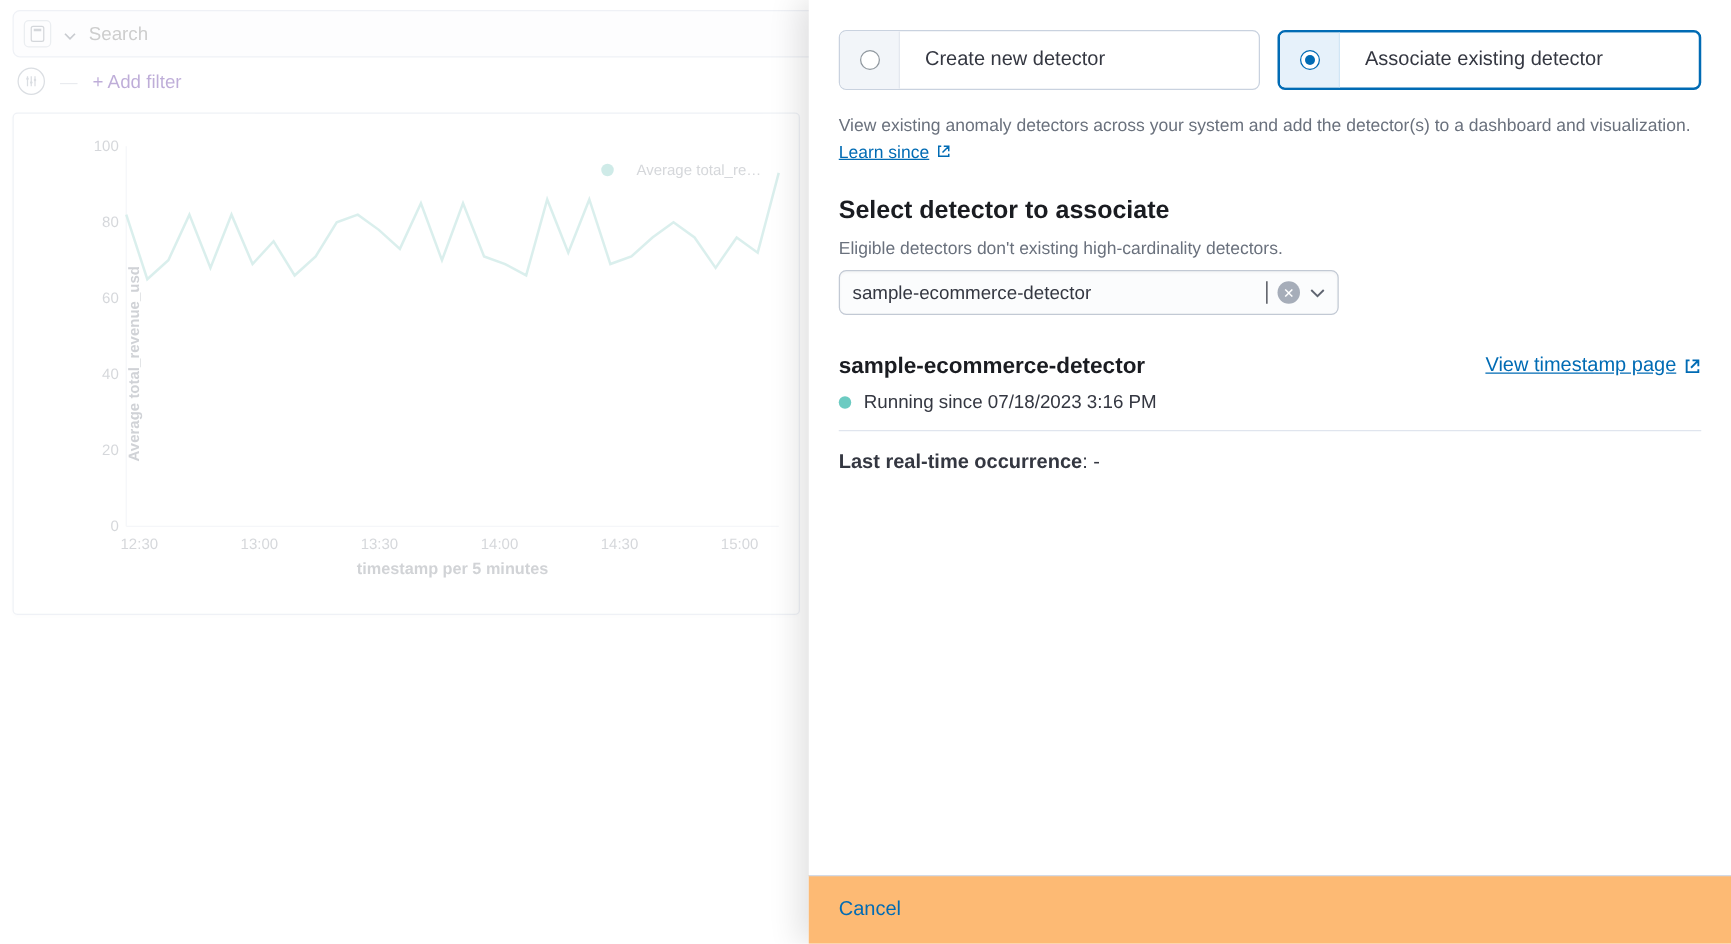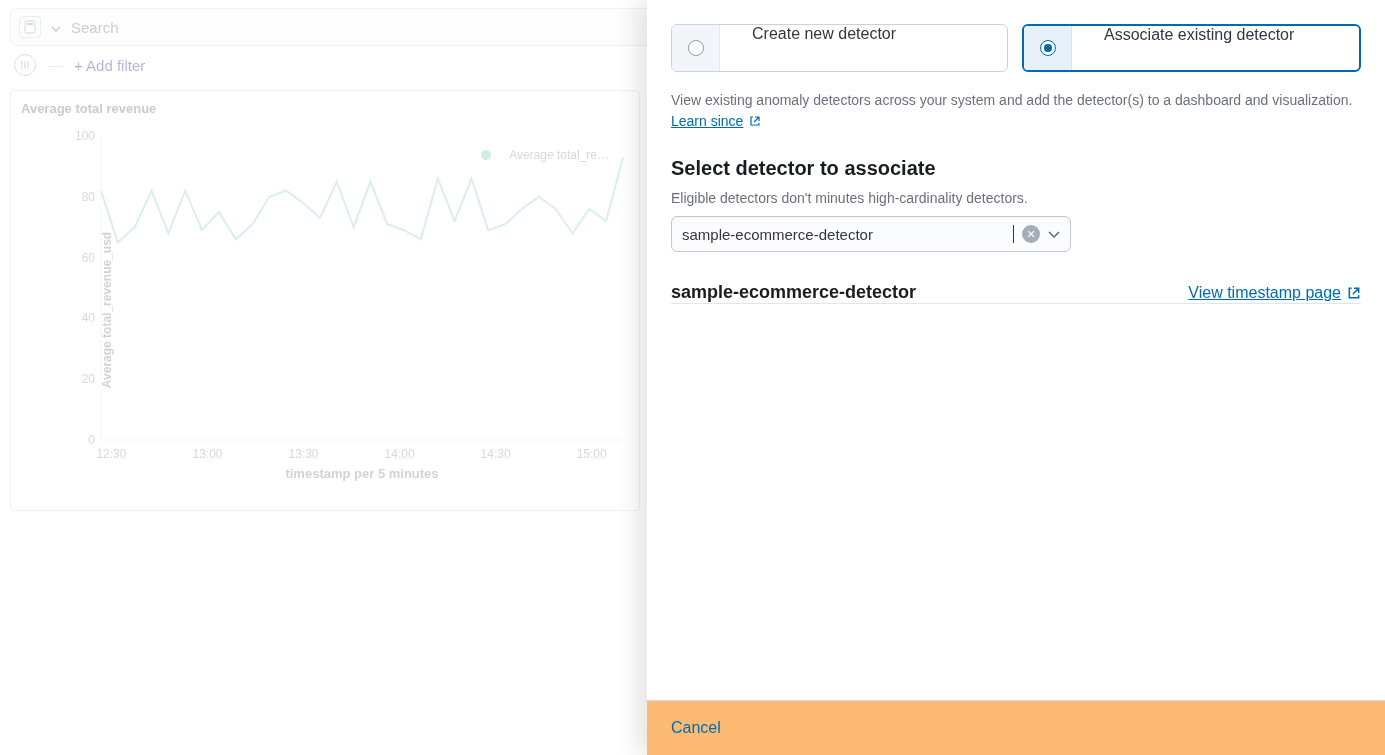--- a/index.html
+++ b/index.html
@@ -81,21 +81,21 @@
   .fly-head{
     padding:20px 24px 18px 24px;
     border-bottom:1px solid #d3dae6;
     display:flex;align-items:flex-start;justify-content:space-between;
   }
   .fly-title{font-size:27px;font-weight:600;color:#1a1c21;}
   .close-x{color:#343741;font-size:18px;line-height:1;cursor:pointer;background:none;border:none;}
   .fly-body{padding:24px;flex:1;overflow:auto;}
   .radio-row{display:flex;gap:14px;margin-bottom:18px;}
   .radio-card{
-    flex:1;display:flex;align-items:flex-start;gap:12px;
+    flex:1;display:flex;align-items:center;gap:0;
     border:1px solid #c9d2df;border-radius:6px;height:48px;overflow:hidden;
     cursor:pointer;
   }
   .radio-card.selected{border:2px solid #006bb4;}
   .radio-well{
     width:48px;height:100%;background:#f2f5f9;border-right:1px solid #e4e8ef;
     display:flex;align-items:center;justify-content:center;
   }
   .radio-card.selected .radio-well{background:#e6f1fa;border-right-color:#d1e6f5;}
   .radio-dot{
@@ -163,21 +163,20 @@
           <circle cx="2" cy="3" r="1" fill="#9aa3b0"></circle>
           <circle cx="5" cy="6" r="1" fill="#9aa3b0"></circle>
           <circle cx="8" cy="4" r="1" fill="#9aa3b0"></circle>
         </svg>
     </span>
     <span class="filter-dash">—</span>
     <span class="add-filter">+ Add filter</span>
   </div>
 
   <div class="panel">
-    <div class="panel-title">Average total revenue</div>
     <div class="chart-wrap">
       <div class="legend">
         <span class="legend-dot"></span>
         <span>Average total_re…</span>
       </div>
       <div class="ylabel">Average total_revenue_usd</div>
       <svg class="chart" id="chart-svg" width="560" height="360">
           <line class="grid" x1="28" x2="28" y1="314" y2="314"></line>
           <text class="y-tick" x="22" y="318">0</text>
           <line class="grid" x1="28" x2="28" y1="253.2" y2="253.2"></line>
@@ -227,21 +226,21 @@
 
     <p class="hint">View existing anomaly detectors across your system and add the detector(s) to a dashboard and visualization.</p>
     <a class="learn" href="#">
       <span>Learn since</span>
       <svg class="ext-icon" viewBox="0 0 12 12">
           <path d="M4 2H2v8h8V8M6 2h4v4M10 2L5 7" stroke="#006bb4" stroke-width="1.2" fill="none"></path>
         </svg>
     </a>
 
     <h2 class="section-h">Select detector to associate</h2>
-    <p class="sub">Eligible detectors don't minutes high-cardinality detectors.</p>
+    <p class="sub">Eligible detectors don't existing high-cardinality detectors.</p>
 
     <div class="combo">
       <span class="combo-text">sample-ecommerce-detector</span>
       <span class="cursor"></span>
       <button class="clear-btn">✕</button>
       <span class="drop-chev">
         <svg width="12" height="8" viewBox="0 0 12 8">
             <path d="M1 1l5 5 5-5" stroke="#5f6571" stroke-width="1.5" fill="none"></path>
           </svg>
       </span>
@@ -249,20 +248,27 @@
 
     <div class="det-head">
       <div class="det-name">sample-ecommerce-detector</div>
       <a class="view-link" href="#">
         <span>View timestamp page</span>
         <svg width="14" height="14" viewBox="0 0 12 12">
             <path d="M4 2H2v8h8V8M6 2h4v4M10 2L5 7" stroke="#006bb4" stroke-width="1.3" fill="none"></path>
           </svg>
       </a>
     </div>
+    <div class="status-row">
+      <span class="status-dot"></span>
+      <span>Running since 07/18/2023 3:16 PM</span>
+    </div>
     <div class="sep"></div>
 
+    <p class="meta-line">
+      <b>Last real-time occurrence</b>: <span>-</span>
+    </p>
   </div>
 
   <div class="fly-foot">
     <button class="btn-cancel">Cancel</button>
   </div>
 </div>
 
 </body></html>

